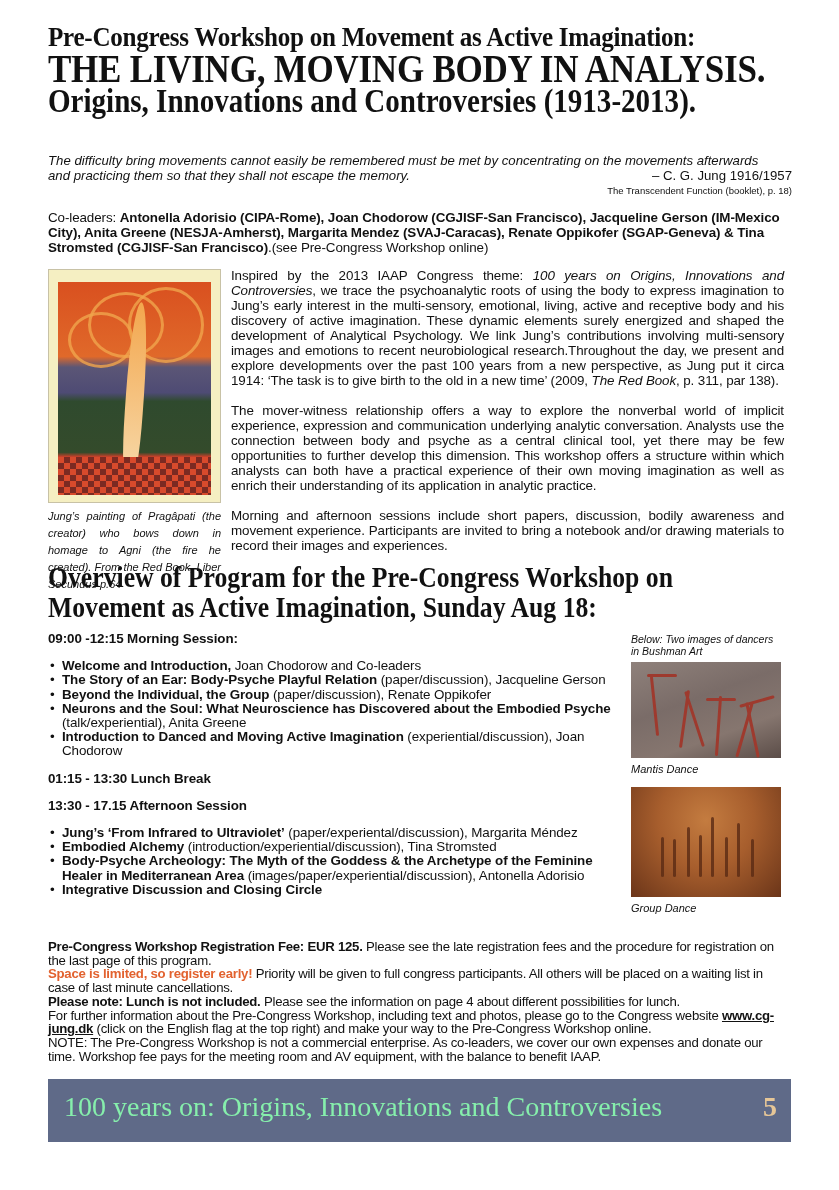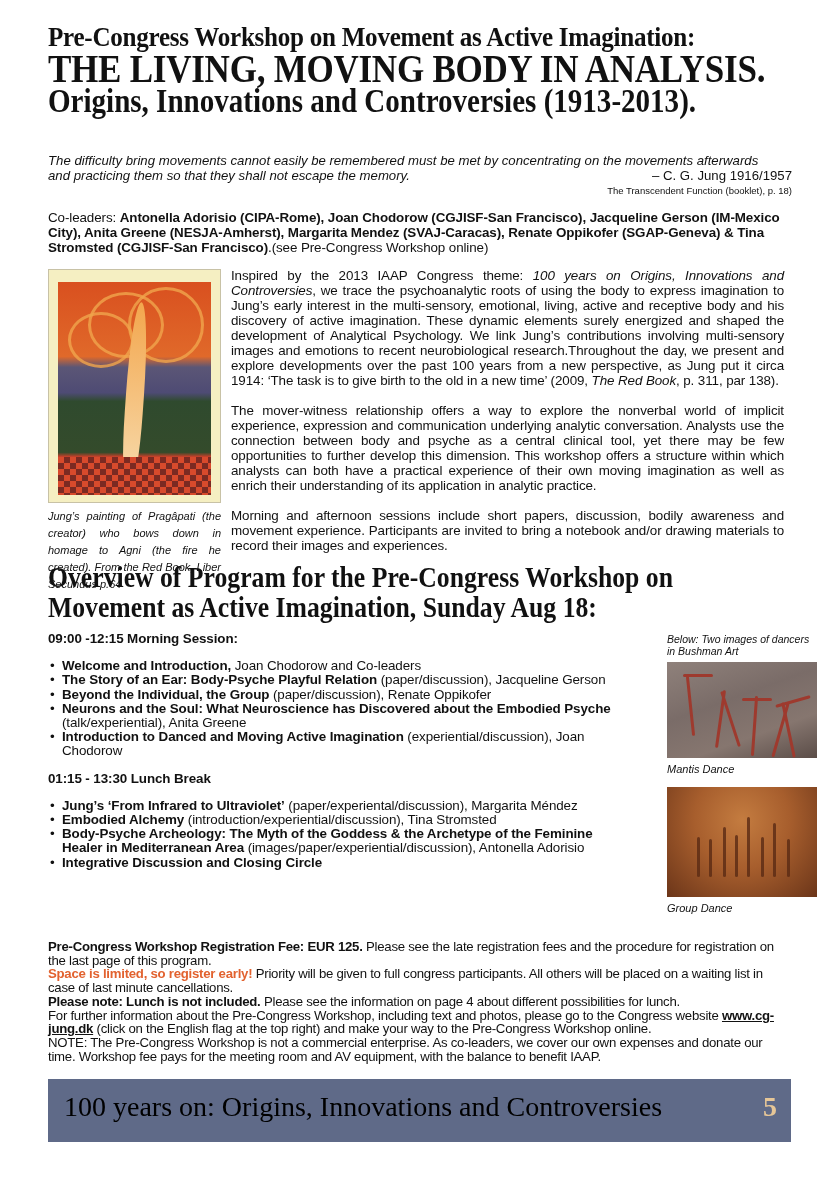--- a/index.html
+++ b/index.html
@@ -30,36 +30,36 @@
 
   .overview { position: absolute; top: 562px; left: 0; width: 840px; font-family: "Liberation Serif", serif; font-weight: bold; font-size: 29px; line-height: 30px; transform: scaleX(0.886); transform-origin: left top; white-space: nowrap; }
 
   .program { position: absolute; top: 632px; left: 0; width: 570px; font-size: 13.4px; line-height: 14.2px; letter-spacing: -0.1px; }
   .session-head { font-weight: bold; margin: 0 0 13px 0; }
   .bullets { list-style: none; margin: 0 0 13px 0; padding: 0; }
   .bullets li { position: relative; padding-left: 14px; }
   .bullets li::before { content: "\2022"; position: absolute; left: 2px; top: 0; }
   .bullets b { font-weight: bold; }
 
-  .side { position: absolute; top: 633px; left: 619px; width: 150px; }
+  .side { position: absolute; top: 633px; left: 583px; width: 150px; }
   .side-caption { font-size: 10.5px; line-height: 12.4px; font-style: italic; }
   .img-mantis { position: relative; margin-top: 4px; width: 150px; height: 96px; background: linear-gradient(160deg, #8f817b 0%, #7a6c68 40%, #86766f 70%, #5b4d48 100%); overflow: hidden; }
   .img-group { position: relative; margin-top: 12px; width: 150px; height: 110px; background: radial-gradient(ellipse at 50% 30%, #c47c40 0%, #a75e2d 45%, #6b3519 100%); overflow: hidden; }
   .fig-line { position: absolute; background: #9e3a2e; width: 3px; border-radius: 2px; }
   .g-line { position: absolute; background: #5a2a14; width: 3px; border-radius: 2px; opacity: .8; }
   .side-label { font-size: 11px; font-style: italic; margin-top: 5px; }
 
   .reg { position: absolute; top: 940px; left: 0; width: 744px; font-size: 13.2px; line-height: 13.7px; letter-spacing: -0.25px; }
   .reg p { margin: 0; }
   .reg b { font-weight: bold; }
   .orange { color: #e2622f; font-weight: bold; }
   .link { font-weight: bold; text-decoration: underline; color: #111; }
 
   .footer { position: absolute; top: 1079px; left: 0; width: 743px; height: 63px; background: #5f6a88; }
-  .footer-text { position: absolute; left: 16px; top: 12px; font-family: "Liberation Serif", serif; font-size: 28px; color: #000000; white-space: nowrap; }
+  .footer-text { position: absolute; left: 16px; top: 12px; font-family: "Liberation Serif", serif; font-size: 28px; color: #86efac; white-space: nowrap; }
   .footer-page { position: absolute; right: 14px; top: 12px; font-family: "Liberation Serif", serif; font-size: 28px; color: #e6c697; font-weight: bold; }
 </style>
 </head>
 <body>
 
 <div class="page">
 
   <div class="title1">Pre-Congress Workshop on Movement as Active Imagination:</div>
   <div class="title2">THE LIVING, MOVING BODY IN ANALYSIS.</div>
   <div class="title3">Origins, Innovations and Controversies (1913-2013).</div>
@@ -104,20 +104,21 @@
   <div class="program">
     <div class="session-head">09:00 -12:15 Morning Session:</div>
     <ul class="bullets">
       <li><b>Welcome and Introduction,</b><span> Joan Chodorow and Co-leaders</span></li>
       <li><b>The Story of an Ear: Body-Psyche Playful Relation</b><span> (paper/discussion), Jacqueline Gerson</span></li>
       <li><b>Beyond the Individual, the Group</b><span> (paper/discussion), Renate Oppikofer</span></li>
       <li><b>Neurons and the Soul: What Neuroscience has Discovered about the Embodied Psyche</b><span> (talk/experiential), Anita Greene</span></li>
       <li><b>Introduction to Danced and Moving Active Imagination</b><span> (experiential/discussion), Joan Chodorow</span></li>
     </ul>
     <div class="session-head">01:15 - 13:30 Lunch Break</div>
+    <div class="session-head">13:30 - 17.15 Afternoon Session</div>
     <ul class="bullets">
       <li><b>Jung’s ‘From Infrared to Ultraviolet’</b><span> (paper/experiental/discussion), Margarita Méndez</span></li>
       <li><b>Embodied Alchemy</b><span> (introduction/experiential/discussion), Tina Stromsted</span></li>
       <li><b>Body-Psyche Archeology: The Myth of the Goddess &amp; the Archetype of the Feminine Healer in Mediterranean Area</b><span> (images/paper/experiential/discussion), Antonella Adorisio</span></li>
       <li><b>Integrative Discussion and Closing Circle</b><span></span></li>
     </ul>
   </div>
 
   <div class="side">
     <div class="side-caption">Below: Two images of dancers in Bushman Art</div>

